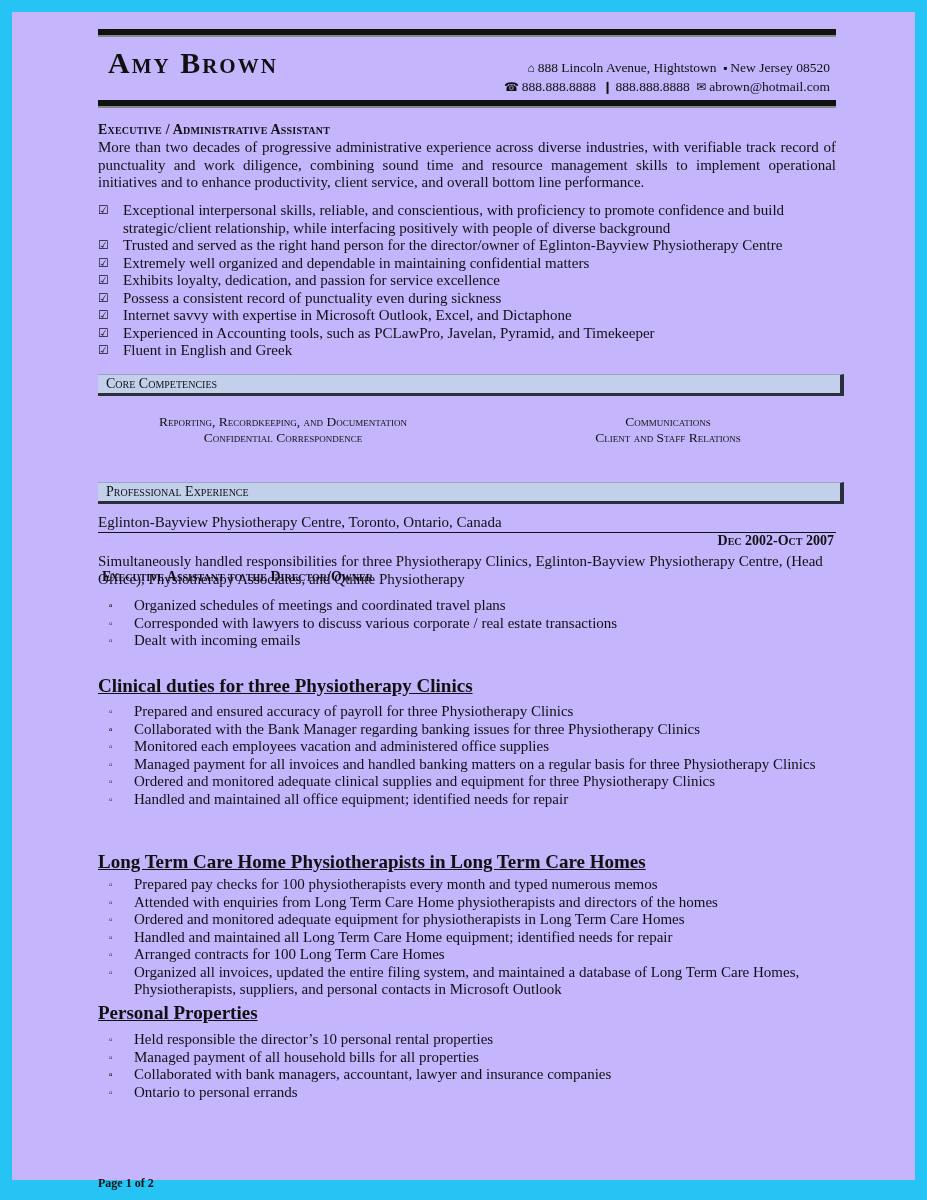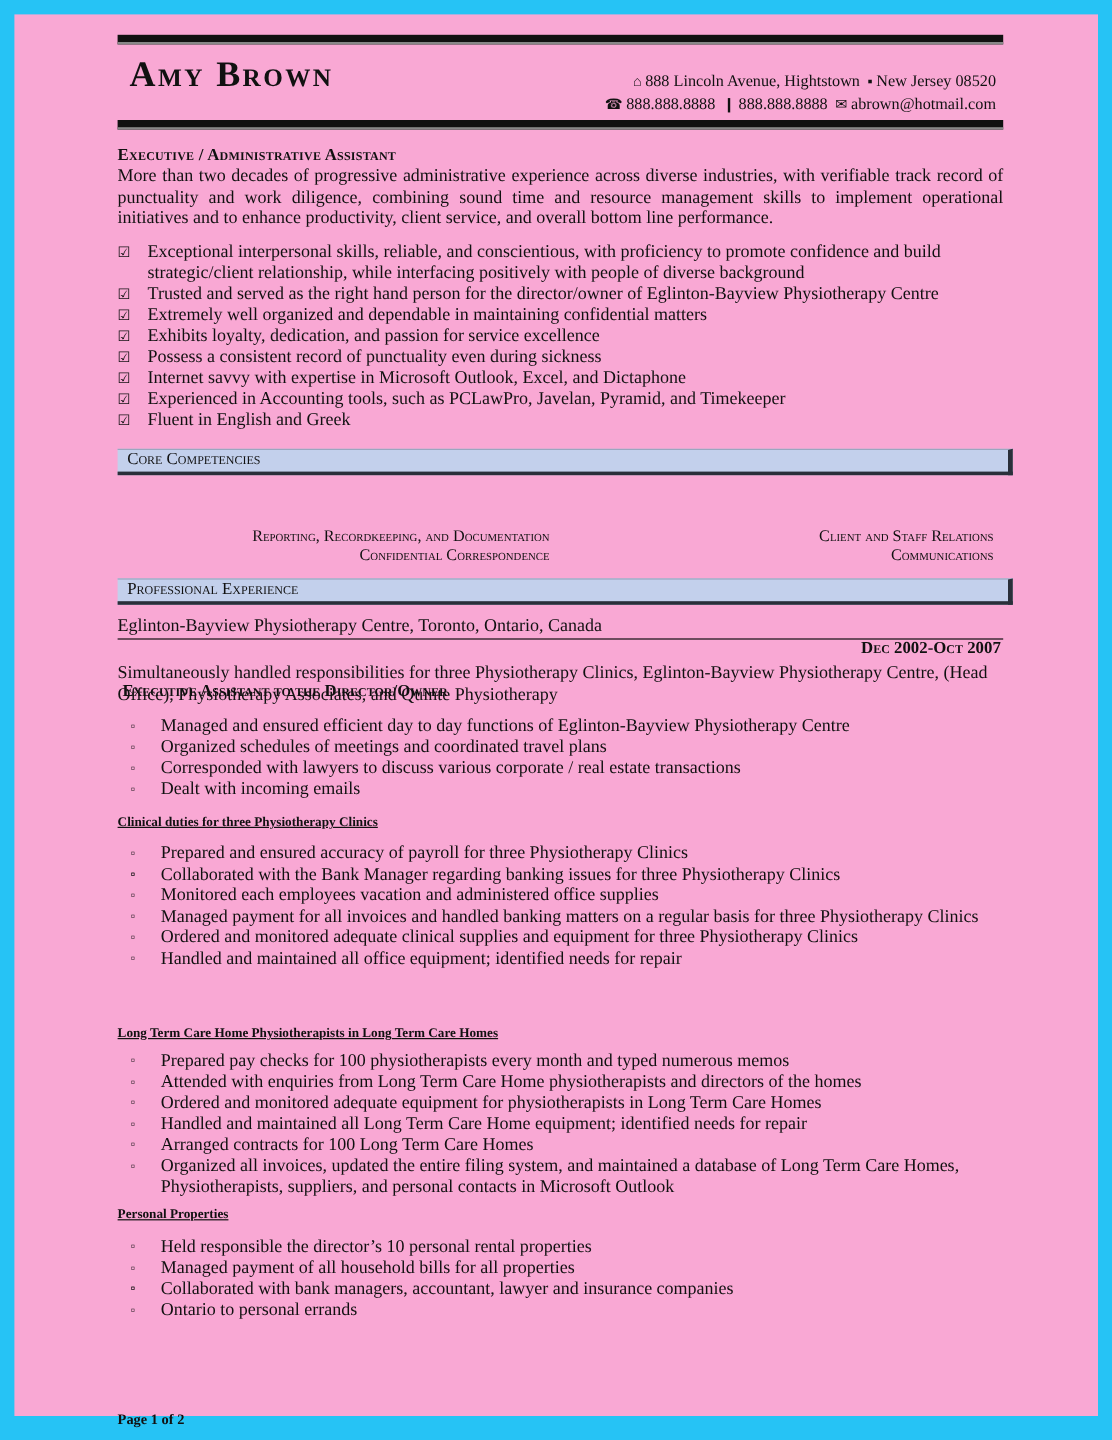--- a/index.html
+++ b/index.html
@@ -8,21 +8,21 @@
       background: #26c3f5;
       position: relative;
       overflow: hidden;
       font-family: "Liberation Serif", "DejaVu Serif", serif;
       color: #111;
     }
     .page {
       position: absolute;
       left: 12px; top: 12px;
       width: 903px; height: 1168px;
-      background: #f9a8d4;
+      background: #c4b5fd;
     }
     .content {
       position: absolute;
       left: 86px; top: 0;
       width: 738px;
     }
     
     .rule-thick {
       position: absolute; left: 0; width: 738px;
       height: 6px; background: #111;
@@ -71,21 +71,21 @@
       background: #c3d0ec;
       border-top: 1px solid #9aa6bf;
       border-bottom: 3px solid #2a2f3a;
       border-right: 4px solid #2a2f3a;
       font-variant: small-caps; font-size: 14px;
       line-height: 18px; padding-left: 8px; box-sizing: content-box;
     }
     .banner-core { top: 362px; }
     .banner-exp { top: 470px; }
     .comp {
-      position: absolute; top: 427px; text-align: right;
+      position: absolute; top: 402px; text-align: center;
       font-variant: small-caps; font-size: 13.5px; line-height: 16px;
     }
     .comp-left { left: 10px; width: 350px; }
     .comp-right { left: 410px; width: 320px; }
     .employer {
       position: absolute; left: 0; top: 502px; width: 738px;
       font-size: 15px; line-height: 17px;
       border-bottom: 1.5px solid #111; padding-bottom: 1px;
     }
     .jobrow {
@@ -93,21 +93,21 @@
       font-variant: small-caps; font-weight: bold; font-size: 14px; line-height: 17px;
     }
     .jobrow .role { position: absolute; left: 4px; margin-top: 36px; }
     .jobrow .dates { position: absolute; right: 2px; }
     .jobdesc {
       position: absolute; left: 0; top: 541px; width: 738px;
       font-size: 15px; line-height: 17.5px;
     }
     .list-a { top: 585px; }
     .subhead {
-      position: absolute; left: 0; font-size: 11px; font-weight: bold;
+      position: absolute; left: 0; font-size: 19px; font-weight: bold;
       text-decoration: underline; line-height: 17.5px;
     }
     .sh-clin { top: 665px; }
     .list-b { top: 691px; }
     .sh-ltc { top: 841px; }
     .list-c { top: 864px; }
     .sh-pers { top: 992px; }
     .list-d { top: 1019px; }
     .pagenum {
       position: absolute; left: 86px; top: 1164px;
@@ -149,35 +149,35 @@
       <li><span class="mark">☑</span><span>Experienced in Accounting tools, such as PCLawPro, Javelan, Pyramid, and Timekeeper</span></li>
       <li><span class="mark">☑</span><span>Fluent in English and Greek</span></li>
     </ul>
 
     <div class="banner banner-core">Core Competencies</div>
     <div class="comp comp-left">
       <div>Reporting, Recordkeeping, and Documentation</div>
       <div>Confidential Correspondence</div>
     </div>
     <div class="comp comp-right">
+      <div>Communications</div>
       <div>Client and Staff Relations</div>
-      <div>Communications</div>
     </div>
 
     <div class="banner banner-exp">Professional Experience</div>
 
     <div class="employer">Eglinton-Bayview Physiotherapy Centre, Toronto, Ontario, Canada</div>
     <div class="jobrow">
       <span class="role">Executive Assistant to the Director/Owner</span>
       <span class="dates">Dec 2002-Oct 2007</span>
     </div>
     <div class="jobdesc">Simultaneously handled responsibilities for three Physiotherapy Clinics, Eglinton-Bayview Physiotherapy Centre, (Head Office), Physiotherapy Associates, and Quinte Physiotherapy</div>
 
     <ul class="sq list-a">
-      <li><span class="mark">▫</span><span>Managed and ensured efficient day to day functions of Eglinton-Bayview Physiotherapy Centre</span></li>
+      <li><span class="mark">▫</span></li>
       <li><span class="mark">▫</span><span>Organized schedules of meetings and coordinated travel plans</span></li>
       <li><span class="mark">▫</span><span>Corresponded with lawyers to discuss various corporate / real estate transactions</span></li>
       <li><span class="mark">▫</span><span>Dealt with incoming emails</span></li>
     </ul>
 
     <div class="subhead sh-clin">Clinical duties for three Physiotherapy Clinics</div>
     <ul class="sq list-b">
       <li><span class="mark">▫</span><span>Prepared and ensured accuracy of payroll for three Physiotherapy Clinics</span></li>
       <li><span class="mark">▫</span></li>
       <li><span class="mark">▫</span><span>Collaborated with the Bank Manager regarding banking issues for three Physiotherapy Clinics</span></li>

